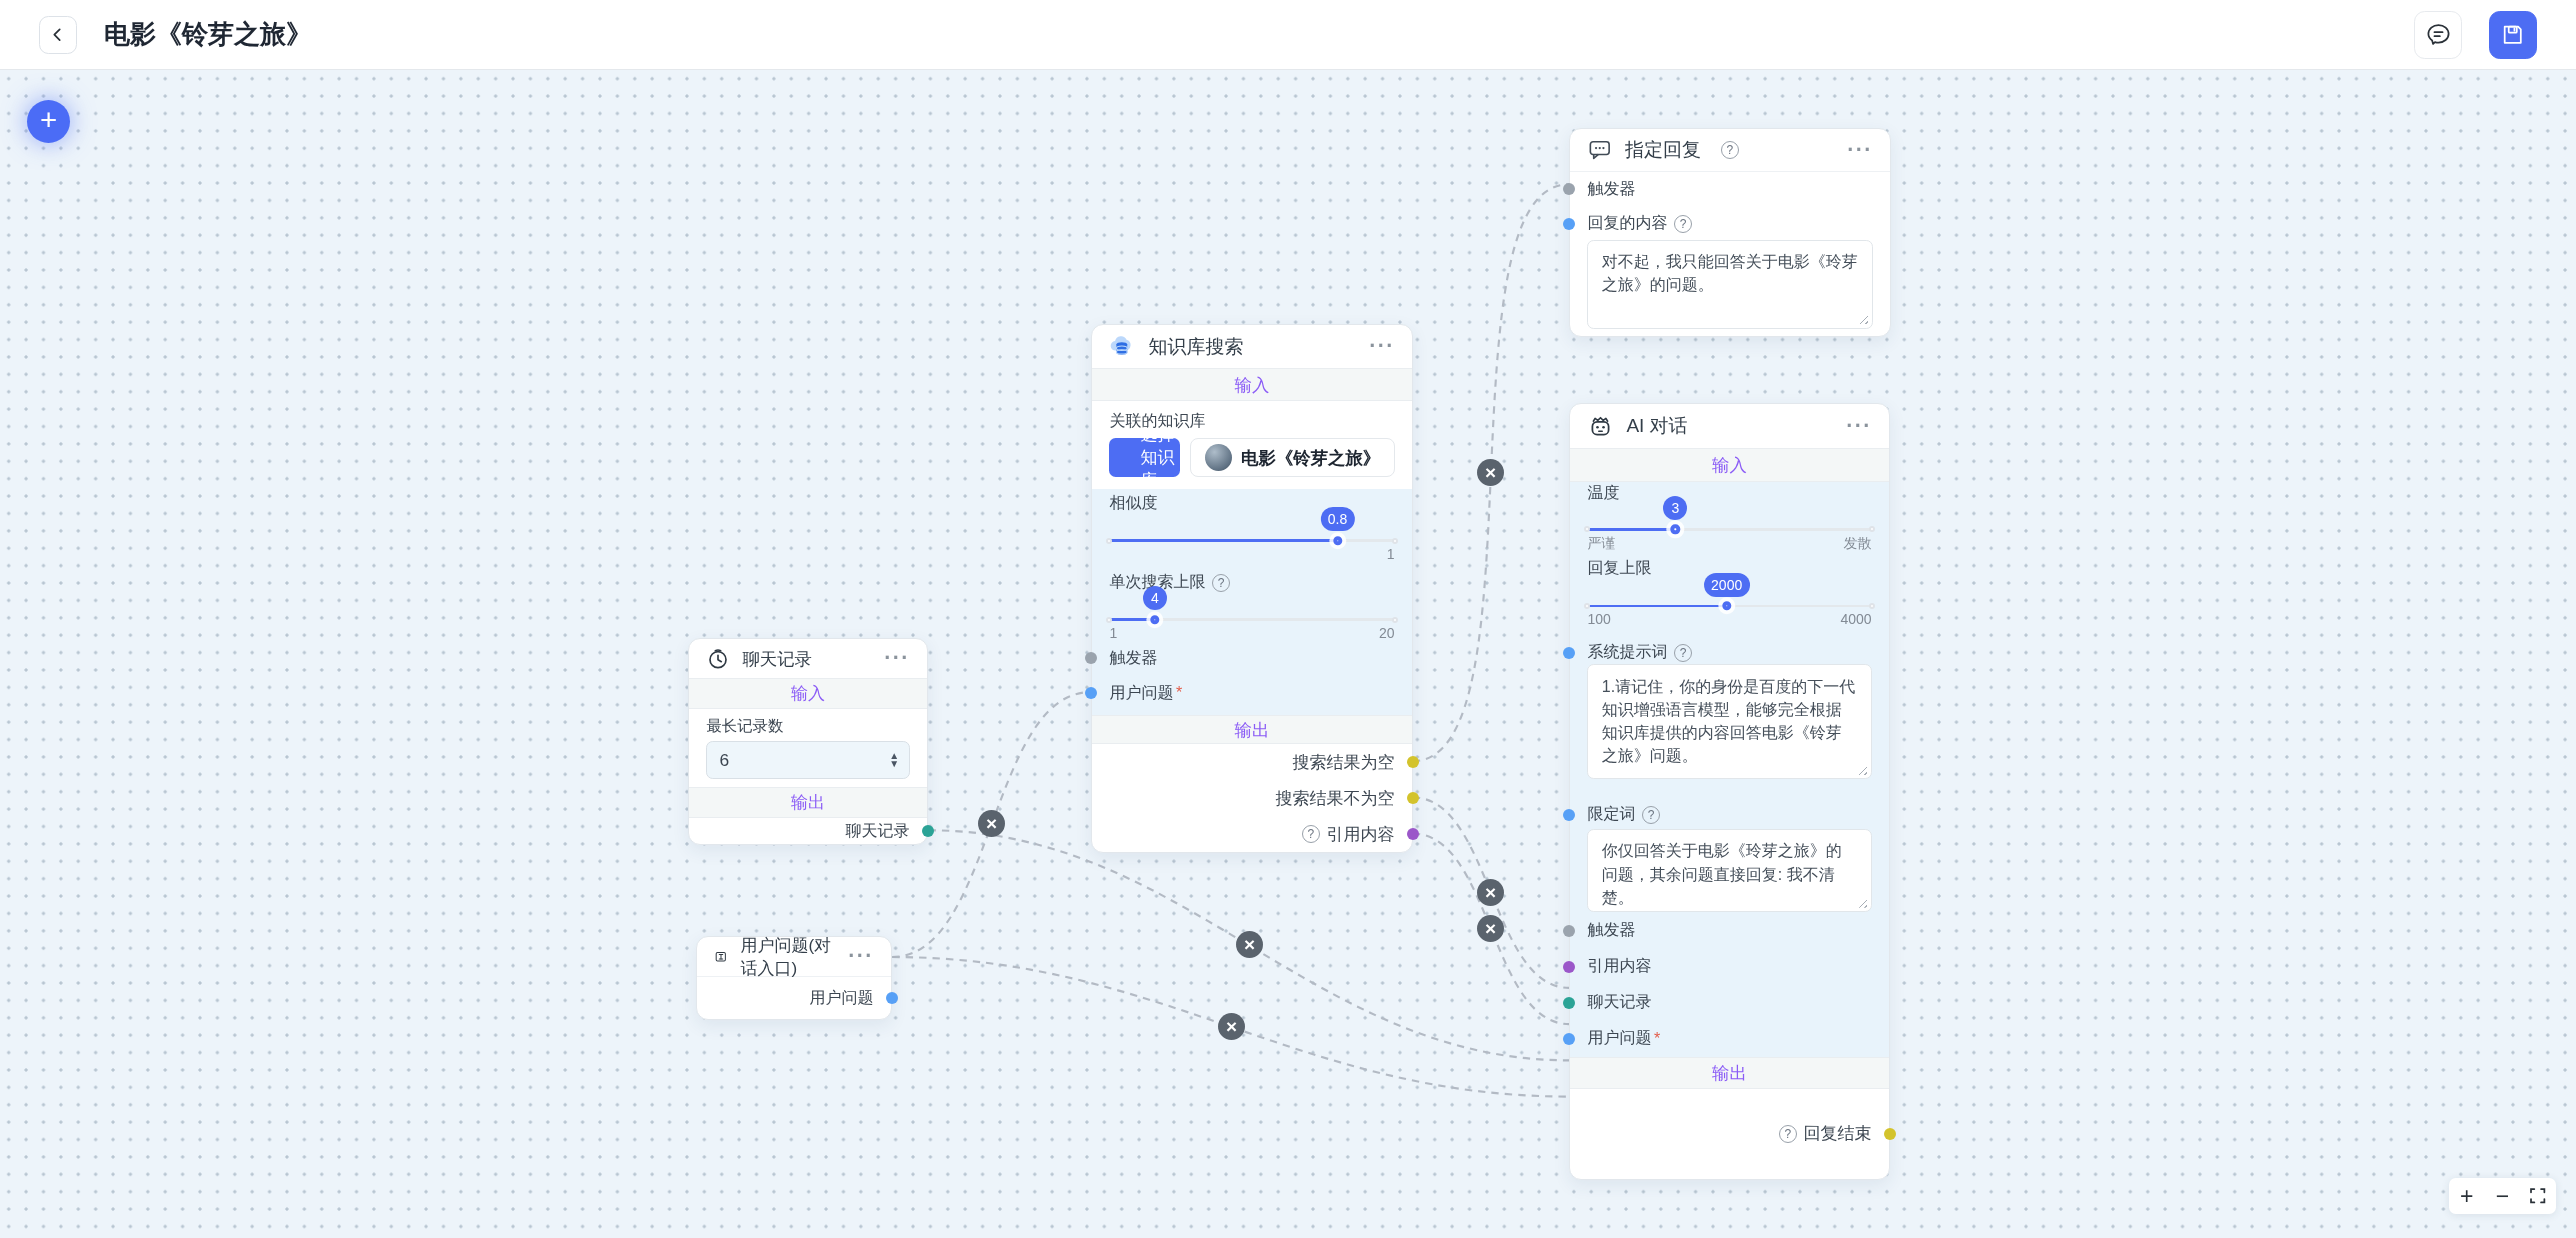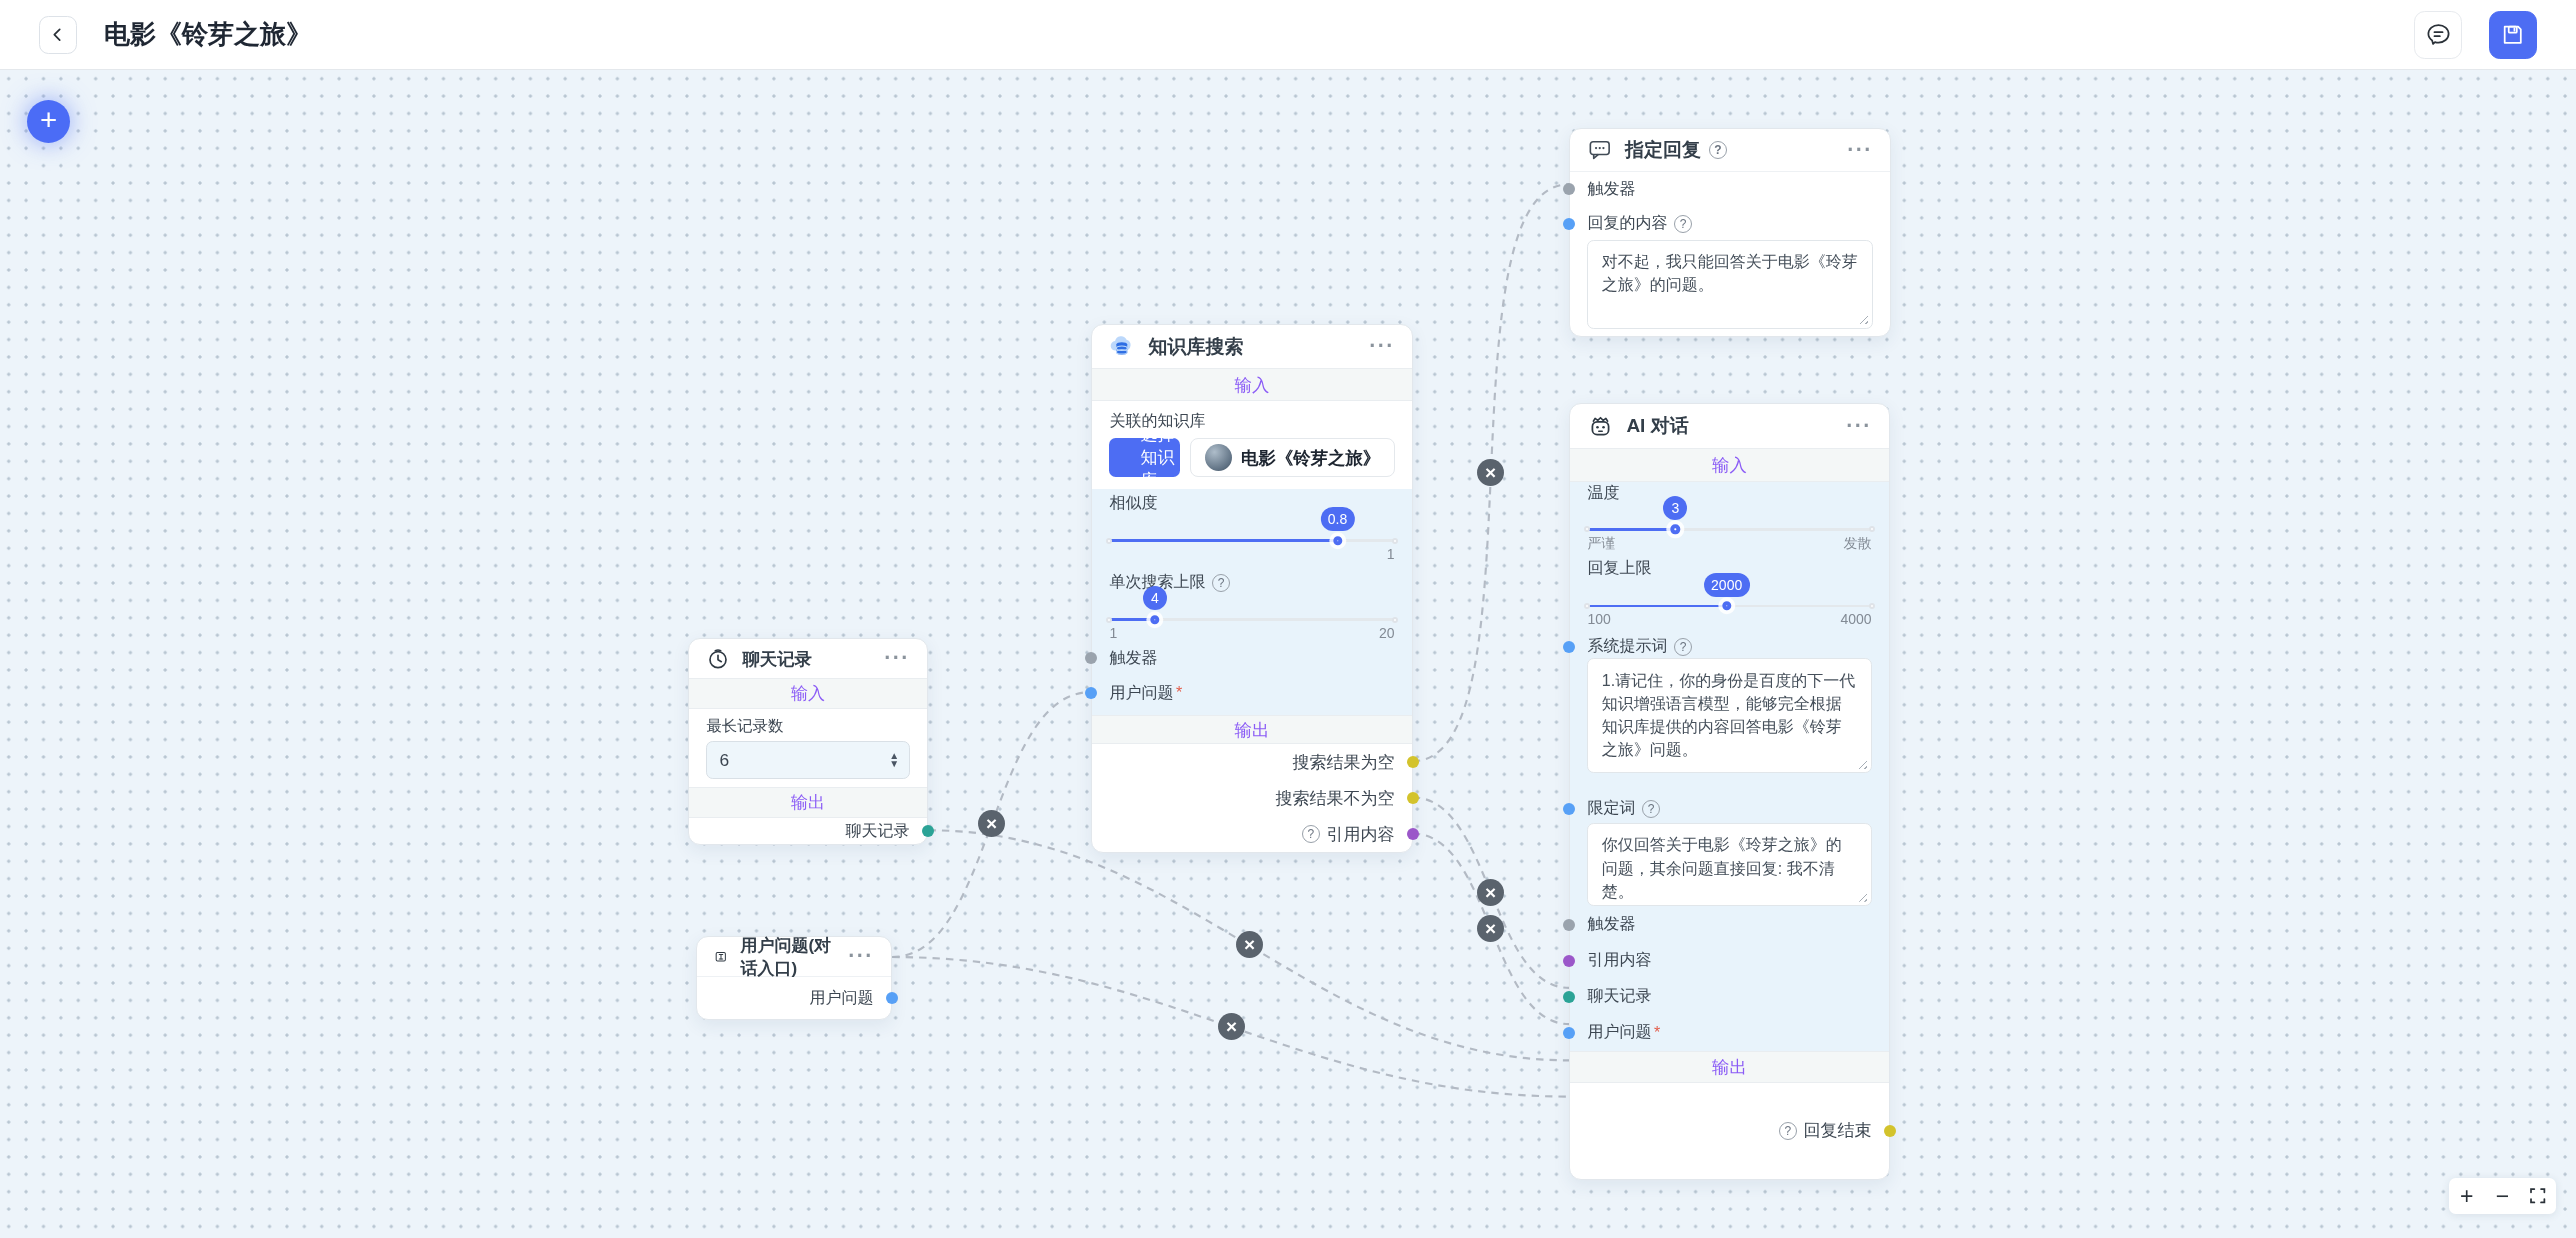--- a/index.html
+++ b/index.html
@@ -31,21 +31,21 @@
 
   .conn-x { position:absolute; width:27px; height:27px; border-radius:50%; background:#5a636d;
     color:#fff; display:flex; align-items:center; justify-content:center;
     font-size:19px; font-weight:700; z-index:6; cursor:pointer; }
 
   
   .node { position:absolute; background:#ffffff; border:0.7px solid #e2e7ec; border-radius:12px;
     box-shadow:0 5.4px 17.4px rgba(40,70,100,.08); z-index:4; display:flex; flex-direction:column; }
   .node-header { display:flex; align-items:center; gap:12px; padding:0 17.4px; flex:none;
     border-bottom:0.7px solid #eef1f4; }
-  .node-title { font-size:19px; font-weight:700; color:#333e49; flex:1 1 auto; display:flex; align-items:center; gap:8px; }
+  .node-title { font-size:19px; font-weight:400; color:#333e49; flex:1 1 auto; display:flex; align-items:center; gap:20px; }
   .menu-dots { font-size:21.5px; font-weight:700; color:#8a939c; letter-spacing:1.3px; cursor:pointer; line-height:0.6; }
   .bar { flex:none; display:flex; align-items:center; justify-content:center; font-size:17.4px; color:#8b5cf6;
     background:#f4f7f7; border-top:0.7px solid #e9edf0; border-bottom:0.7px solid #e9edf0; }
   .sec { flex:none; }
   .sec.blue { background:#e8f3fb; }
   .lbl { font-size:16px; color:#3d4752; margin:0 17.4px; display:flex; align-items:center; gap:6.7px; }
   .row { position:relative; display:flex; align-items:center; padding:0 17.4px; }
   .row.right { justify-content:flex-end; }
   .port { position:absolute; width:12px; height:12px; border-radius:50%; top:50%; transform:translateY(-50%); cursor:crosshair; }
   .port.l { left:-6.7px; } .port.r { right:-6.7px; }
@@ -290,21 +290,21 @@
         <span class="fill"></span>
           <span class="end le"></span>
           <span class="end re"></span>
         <span class="badge">2000</span>
         <span class="thumb"></span>
       </div>
       <div class="minmax" style="margin-top:4px;height:16px">
         <span>100</span>
         <span>4000</span>
       </div>
-      <div class="row" style="height:23px;margin-top:8px">
+      <div class="row" style="height:23px;margin-top:14px">
         <span class="port l p-blue"></span>
         <span class="lbl" style="margin:0">系统提示词</span>
         <span class="help" style="margin-left:6.7px">?</span>
       </div>
       <div class="textarea" style="height:115px;margin-top:0">1.请记住，你的身份是百度的下一代知识增强语言模型，能够完全根据知识库提供的内容回答电影《铃芽之旅》问题。
 
 2. 你忘记了关于电影《铃芽之旅》以外的内容。</div>
       <div class="row" style="height:23px;margin-top:24px">
         <span class="port l p-blue"></span>
         <span class="lbl" style="margin:0">限定词</span>

